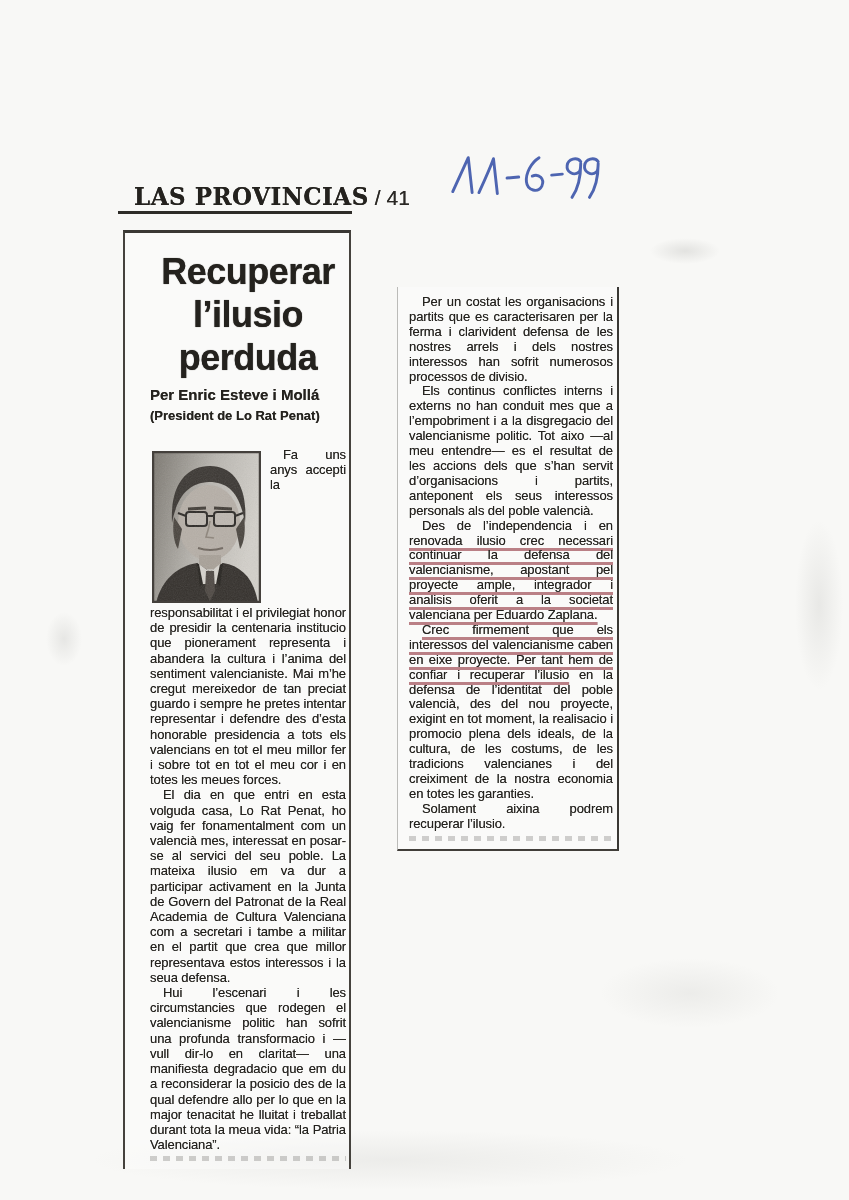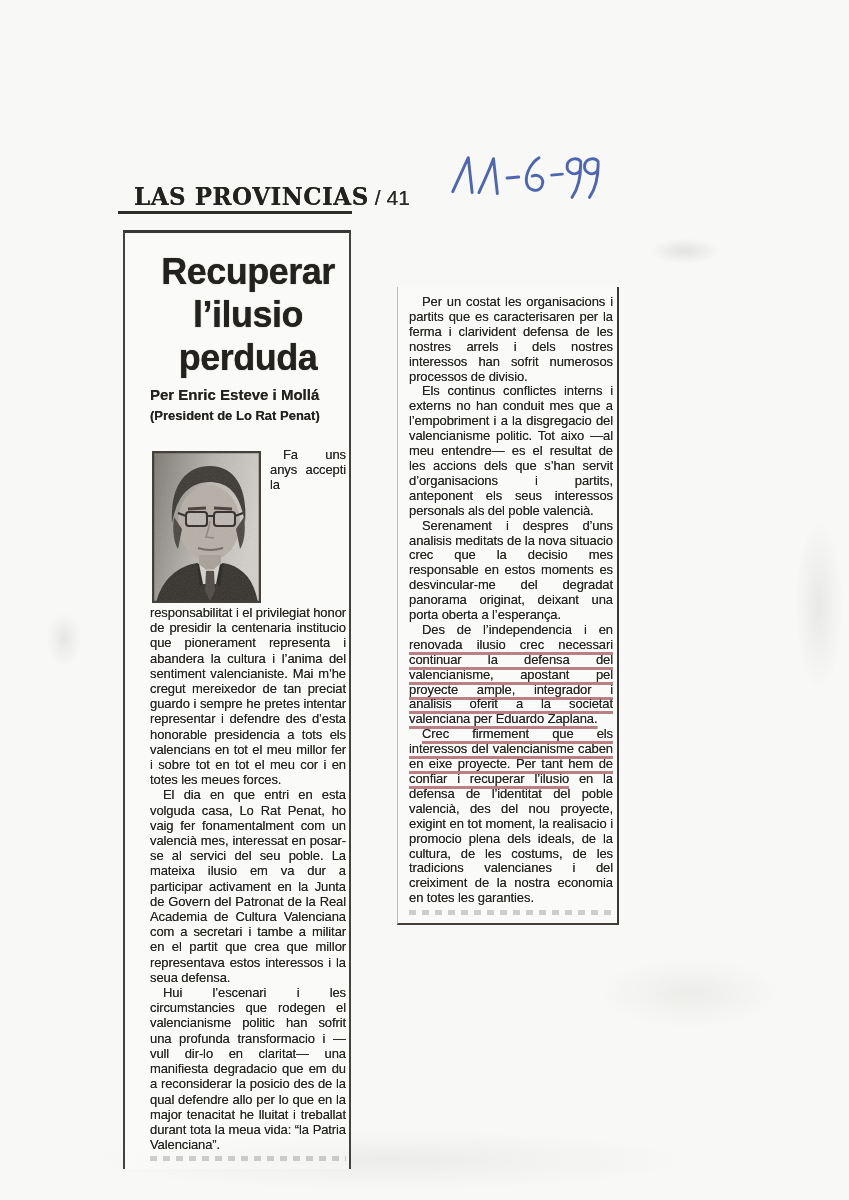--- a/index.html
+++ b/index.html
@@ -171,17 +171,17 @@
     <p class="body-p">Fa uns anys accepti la responsabilitat i el privilegiat honor de presidir la centenaria institucio que pionerament representa i abandera la cultura i l’anima del sentiment valencianiste. Mai m’he cregut mereixedor de tan preciat guardo i sempre he pretes intentar representar i defendre des d’esta honorable presidencia a tots els valencians en tot el meu millor fer i sobre tot en tot el meu cor i en totes les meues forces.</p>
     <p class="body-p">El dia en que entri en esta volguda casa, Lo Rat Penat, ho vaig fer fonamentalment com un valencià mes, interessat en posar-se al servici del seu poble. La mateixa ilusio em va dur a participar activament en la Junta de Govern del Patronat de la Real Academia de Cultura Valenciana com a secretari i tambe a militar en el partit que crea que millor representava estos interessos i la seua defensa.</p>
     <p class="body-p">Hui l’escenari i les circumstancies que rodegen el valencianisme politic han sofrit una profunda transformacio i —vull dir-lo en claritat— una manifiesta degradacio que em du a reconsiderar la posicio des de la qual defendre allo per lo que en la major tenacitat he lluitat i treballat durant tota la meua vida: “la Patria Valenciana”.</p>
     <div class="cut-line"></div>
   </div>
 </section>
 
 <section class="right-box">
   <p class="body-p">Per un costat les organisacions i partits que es caracterisaren per la ferma i clarivident defensa de les nostres arrels i dels nostres interessos han sofrit numerosos processos de divisio.</p>
   <p class="body-p">Els continus conflictes interns i externs no han conduit mes que a l’empobriment i a la disgregacio del valencianisme politic. Tot aixo —al meu entendre— es el resultat de les accions dels que s’han servit d’organisacions i partits, anteponent els seus interessos personals als del poble valencià.</p>
-  <p class="body-p">Serenament i despres d’uns analisis meditats de la nova situacio crec que la decisio mes responsable en estos moments es desvincular-me del degradat panorama originat, deixant una porta oberta a l’esperança.</p>
   <p class="body-p"><span>Des de l’independencia i en </span><span class="mark">renovada ilusio crec necessari continuar la defensa del valencianisme, apostant pel proyecte ample, integrador i analisis oferit a la societat valenciana per Eduardo Zaplana.</span></p>
   <p class="body-p"><span class="mark">Crec firmement que els interessos del valencianisme caben en eixe proyecte. Per tant hem de confiar i recuperar l’ilusio</span><span> en la defensa de l’identitat del poble valencià, des del nou proyecte, exigint en tot moment, la realisacio i promocio plena dels ideals, de la cultura, de les costums, de les tradicions valencianes i del creiximent de la nostra economia en totes les garanties.</span></p>
+  <p class="body-p">Solament aixina podrem recuperar l’ilusio.</p>
   <div class="cut-line"></div>
 </section>
 
 </body></html>

